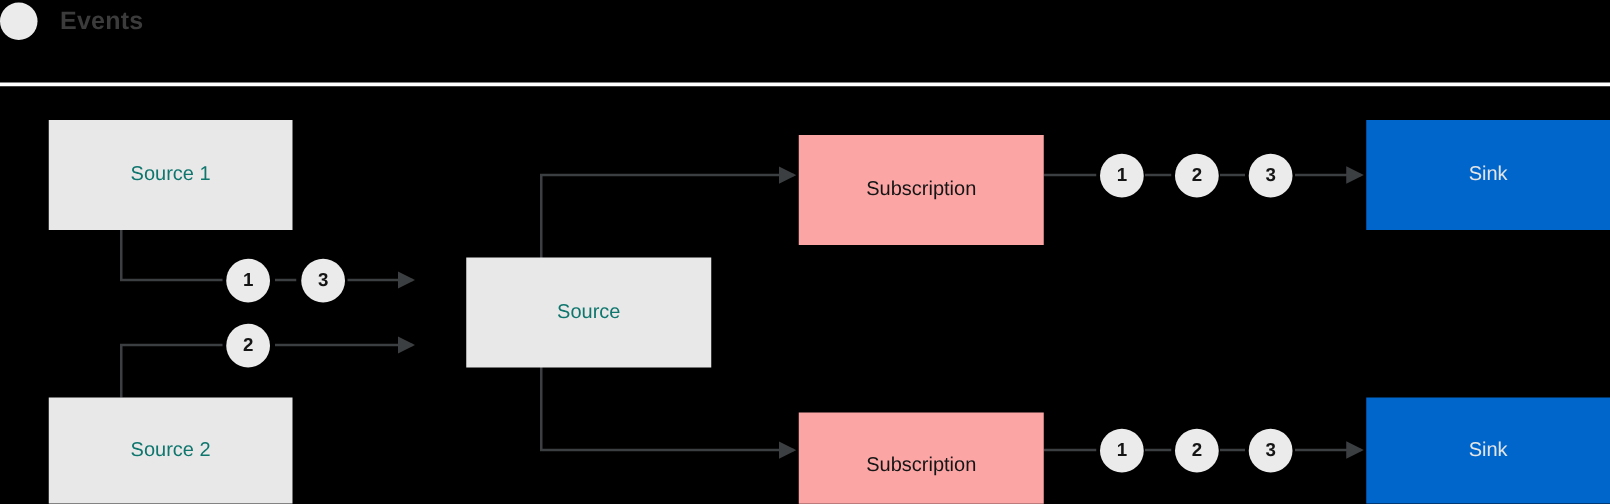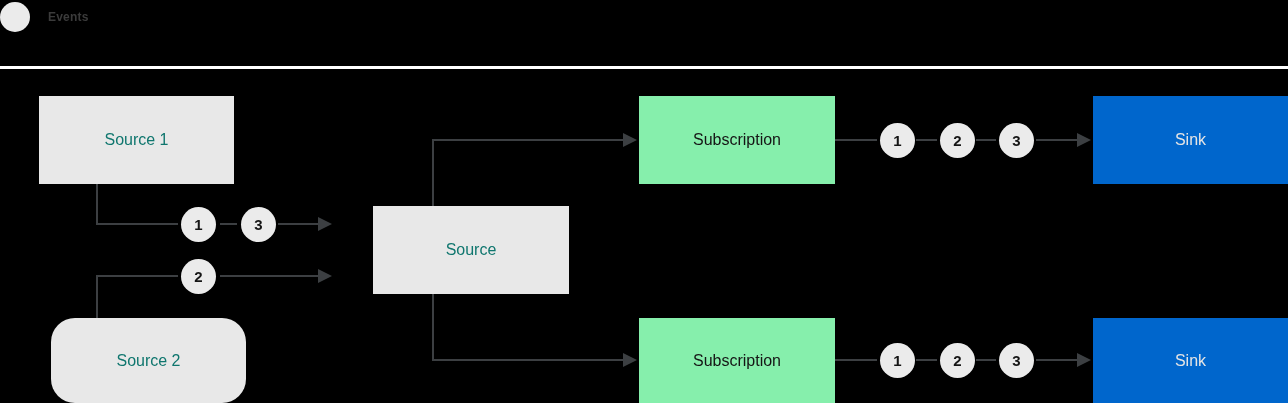--- a/index.html
+++ b/index.html
@@ -27,21 +27,21 @@
   .legend-dot {
     width: 30px;
     height: 30px;
     border-radius: 50%;
     background: #ebebeb;
     margin-left: 0px;
   }
   .legend-label {
     margin-left: 18px;
     color: #3b3b3b;
-    font-size: 12px;
+    font-size: 20px;
     font-weight: bold;
     letter-spacing: 0.2px;
   }
 
   .divider {
     position: absolute;
     left: 0px;
     top: 66px;
     width: 1288px;
     height: 3px;
@@ -56,30 +56,31 @@
     justify-content: center;
     font-size: 16px;
     box-sizing: border-box;
   }
   .node-grey {
     background: #e8e8e8;
     color: #0f766e;
     margin-left: 39px;
   }
   .node-lightblue {
-    background: #86efac;
+    background: #fca5a5;
     color: #151515;
+    margin-top: 12px;
   }
   .node-blue {
     background: #0066cc;
     color: #e5e5e5;
   }
 
   .source1 { left: 0px;    top: 96px;  width: 195px; height: 88px; }
-  .source2 { left: 12px;    top: 318px; width: 195px; height: 85px; border-radius: 24px; }
+  .source2 { left: 0px;    top: 318px; width: 195px; height: 85px; }
   .channel { left: 334px;  top: 206px; width: 196px; height: 88px; }
   .sub1    { left: 639px;  top: 96px;  width: 196px; height: 88px; }
   .sub2    { left: 639px;  top: 318px; width: 196px; height: 85px; }
   .sink1   { left: 1093px; top: 96px;  width: 195px; height: 88px; }
   .sink2   { left: 1093px; top: 318px; width: 195px; height: 85px; }
 
   
   .bubble {
     position: absolute;
     width: 35px;

